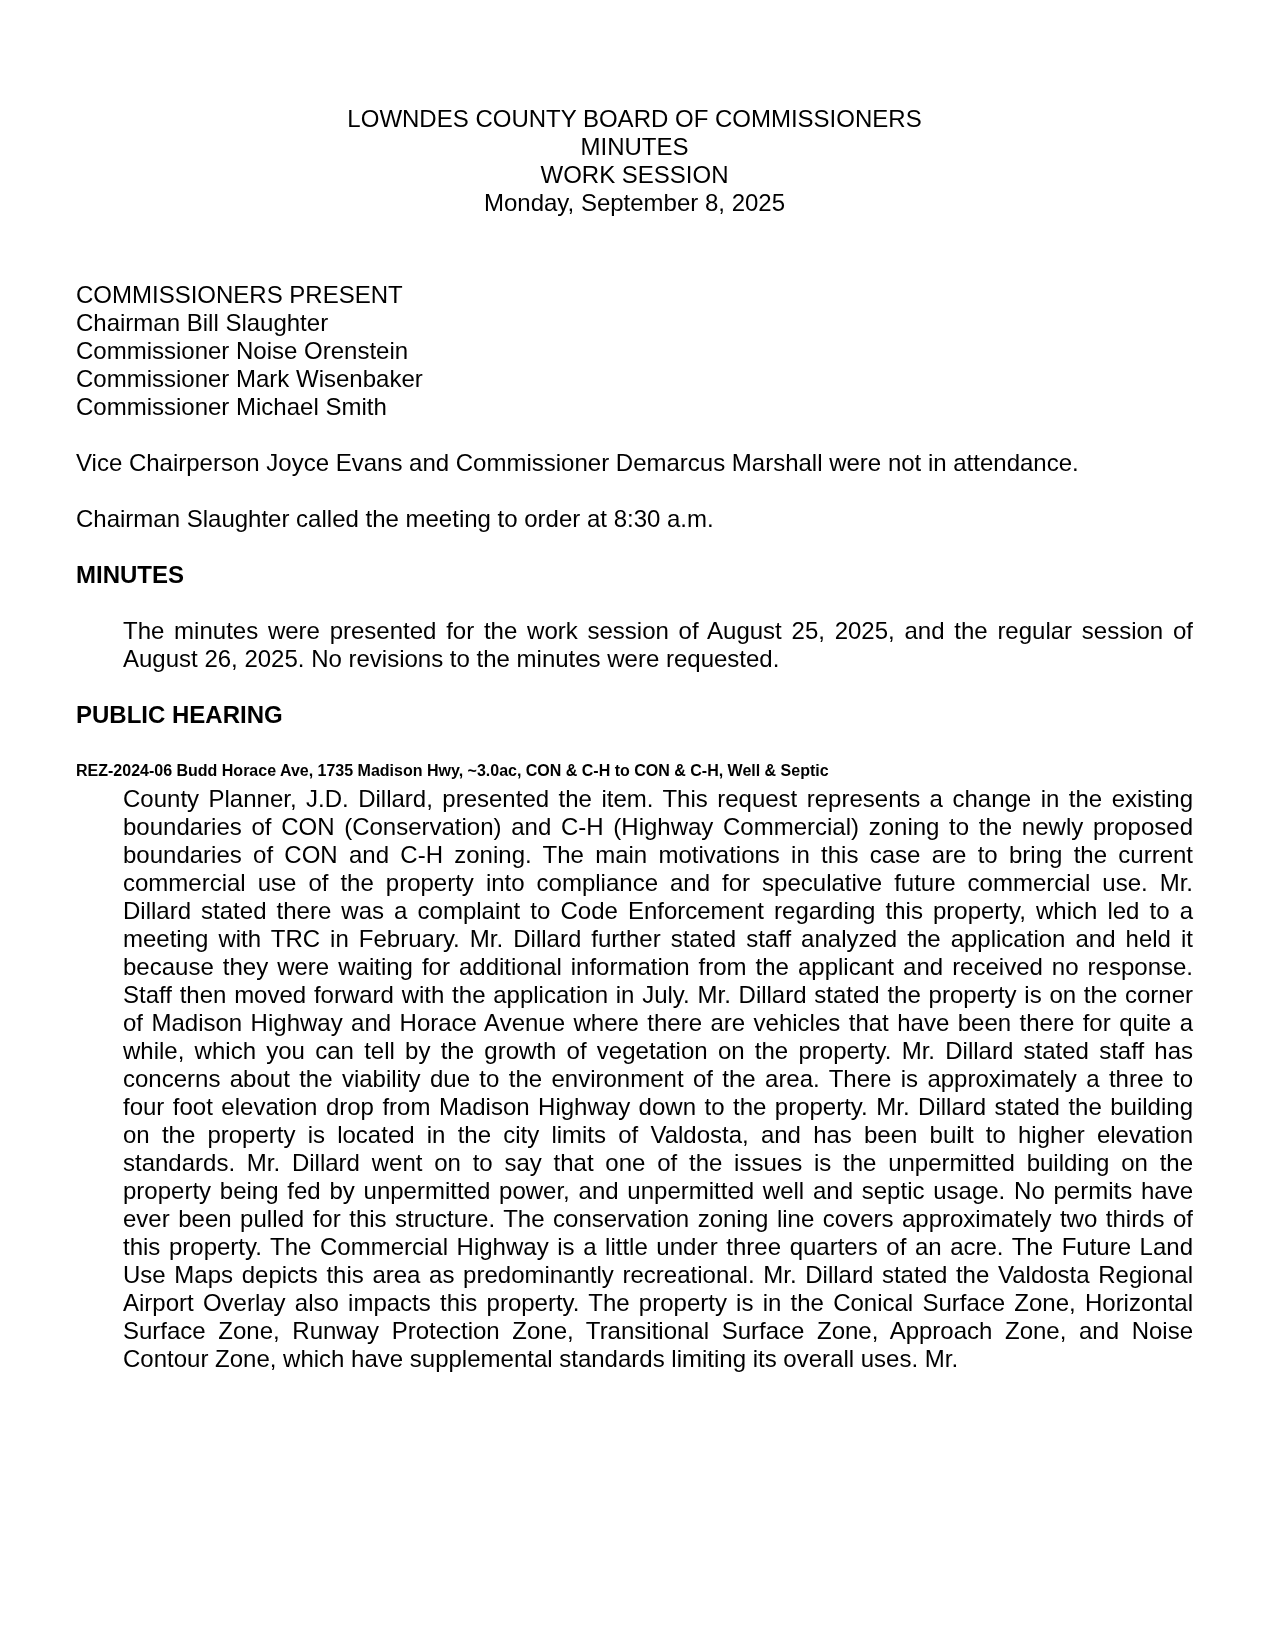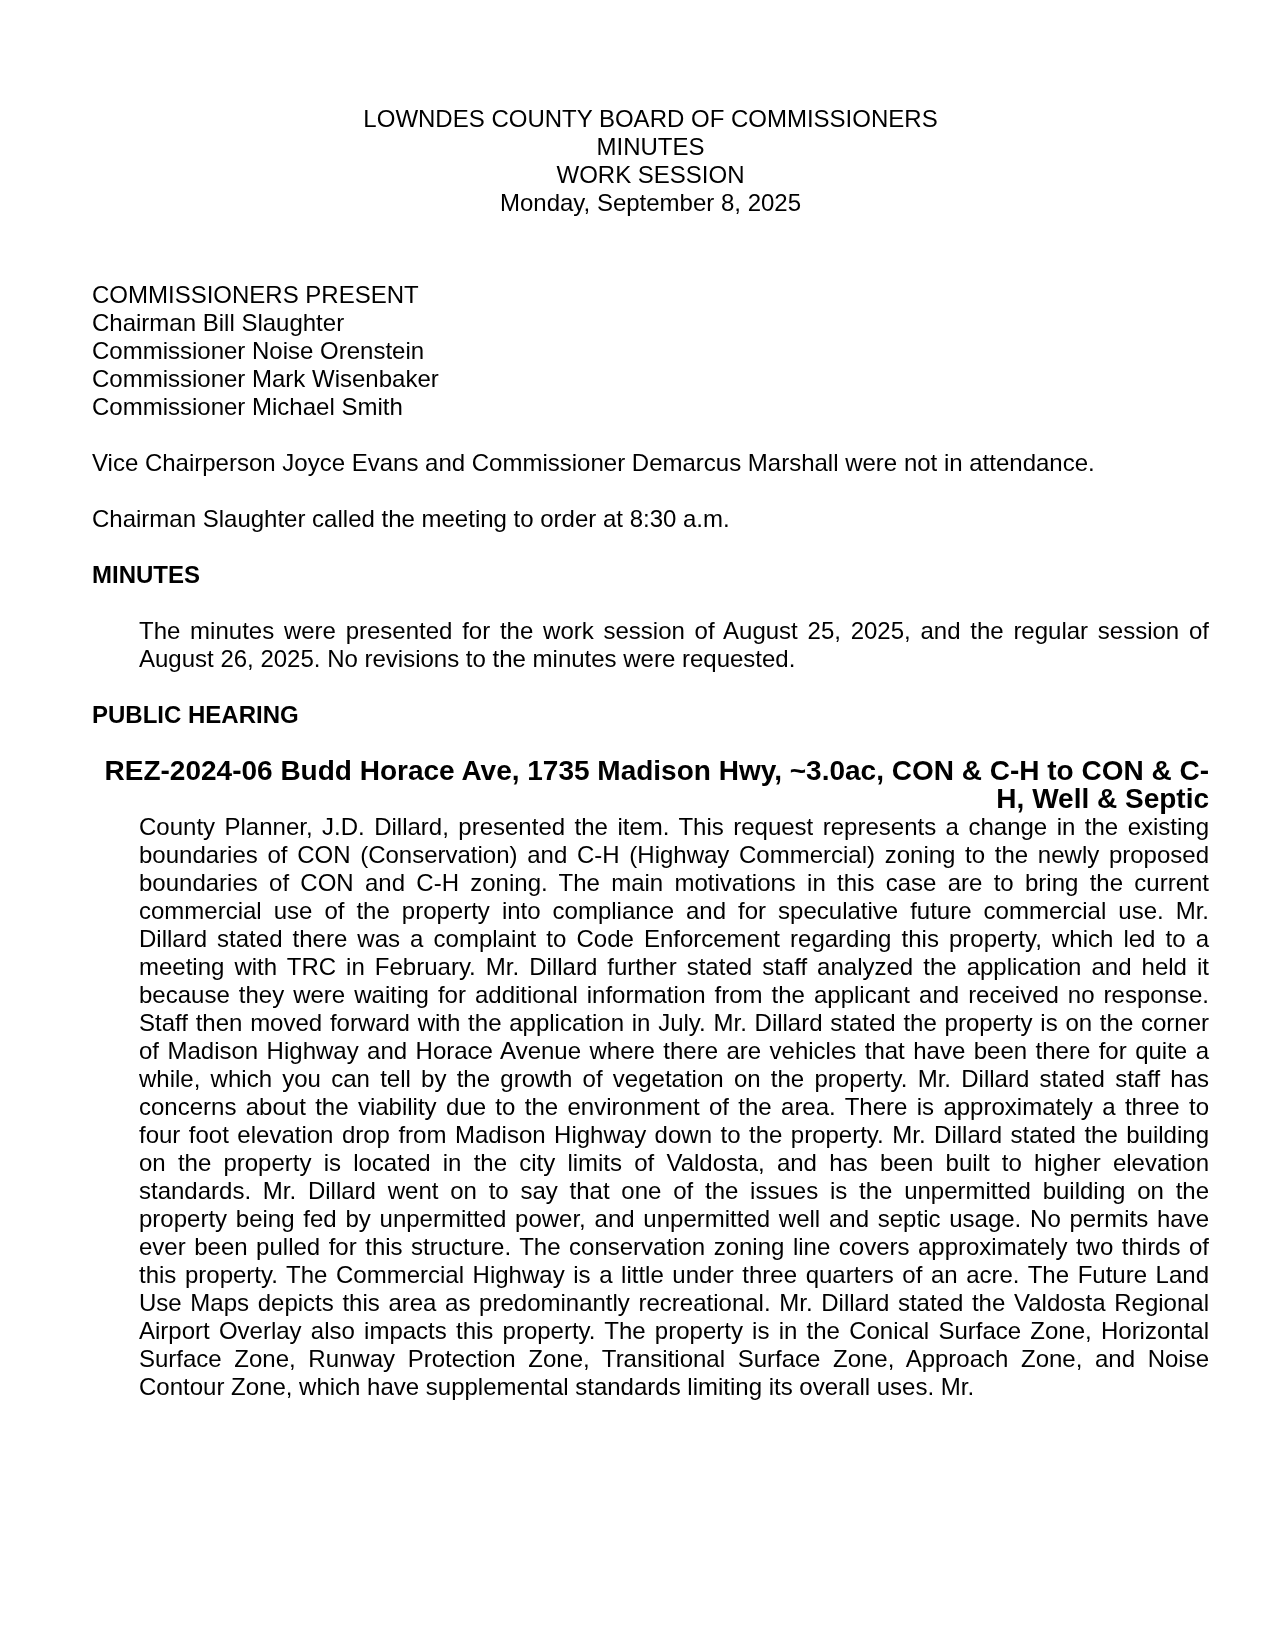--- a/index.html
+++ b/index.html
@@ -13,44 +13,44 @@
     height: 1650px;
     background: #ffffff;
     color: #000000;
     font-family: "Liberation Sans", "DejaVu Sans", sans-serif;
     font-size: 24px;
     line-height: 28px;
     overflow: hidden;
   }
   .content {
     position: absolute;
-    left: 92px;
+    left: 76px;
     top: 0;
     width: 1117px;
   }
   .doc-header {
     padding-top: 105px;
     text-align: center;
   }
   .doc-header .hline { white-space: nowrap; }
   .attendance-section { margin-top: 64px; }
   .line { margin: 0; }
   .block { margin: 28px 0 0 0; }
   .heading {
     margin: 28px 0 0 0;
     font-size: 24px;
     font-weight: 700;
     line-height: 28px;
   }
   .item-title {
-    margin: 28px 0 0 10px;
-    font-size: 28px;
+    margin: 28px 0 0 0;
+    font-size: 16px;
     font-weight: 700;
     line-height: 28px;
-    text-align: right;
+    text-align: left;
   }
   .item-body { margin: 0; }
   .justify { text-align: justify; margin-left: 47px; }
   p, h1, h2, h3 { margin: 0; padding: 0; }
 </style>
 </head>
 <body>
 
 <div class="page">
   <div class="content">

